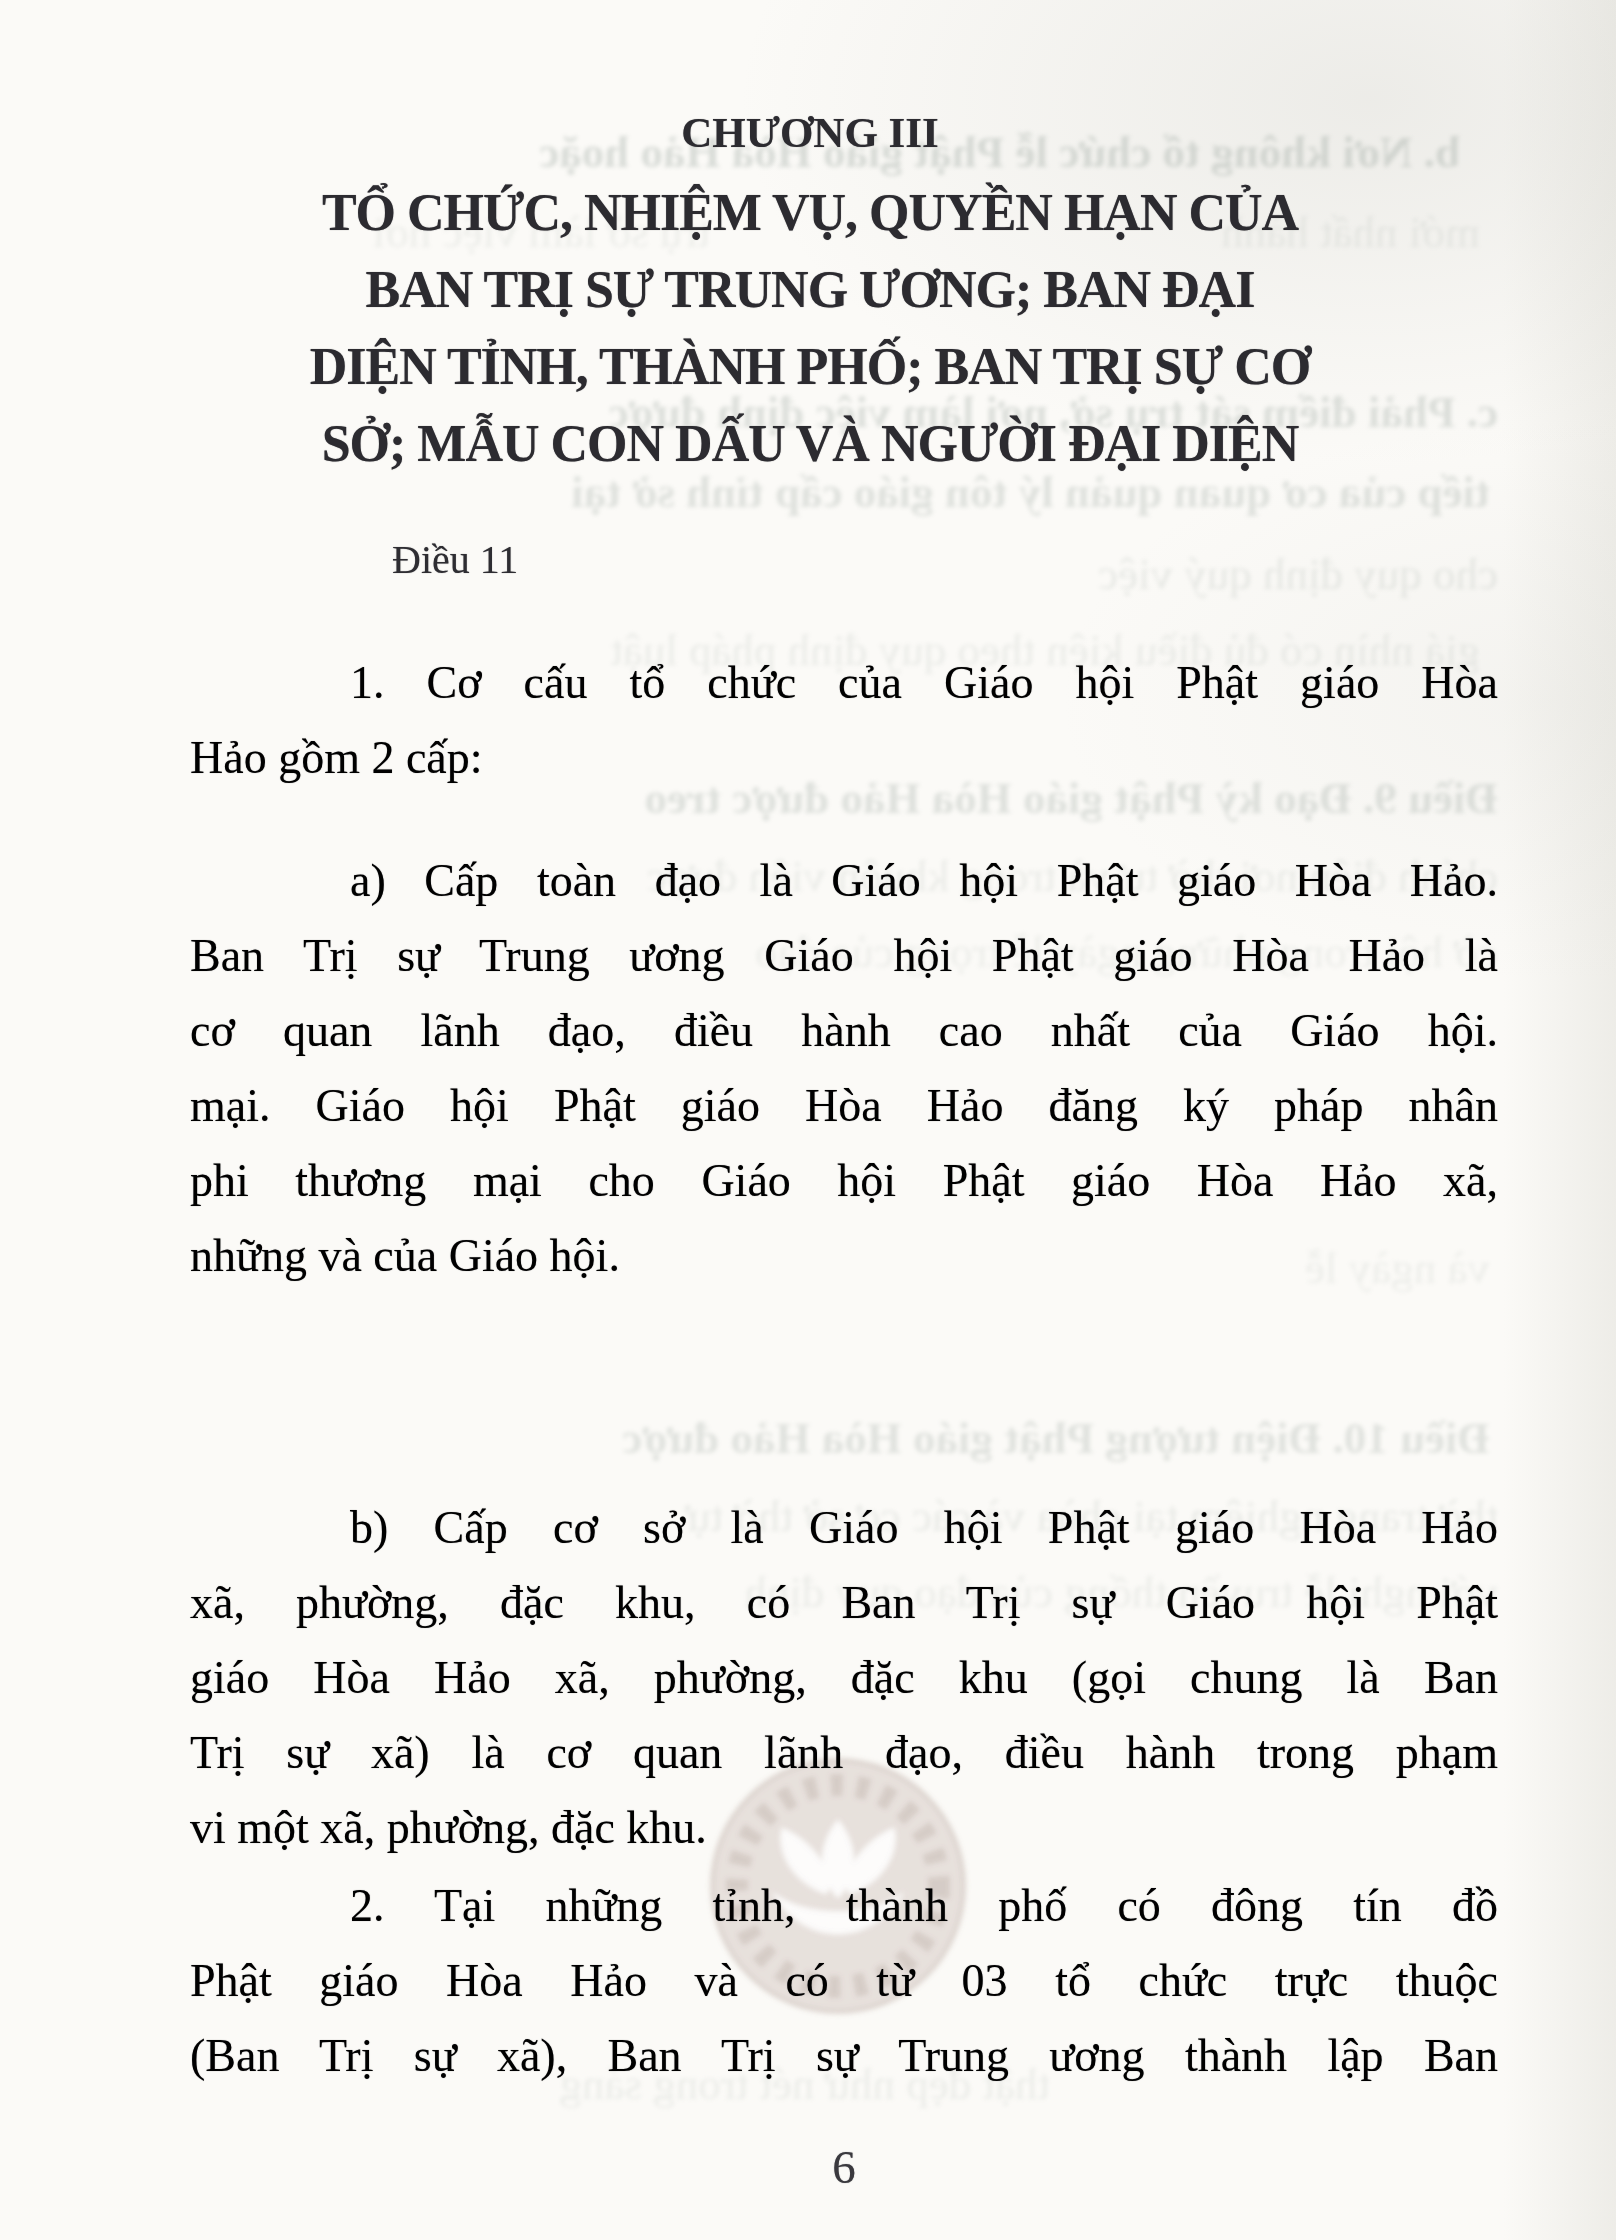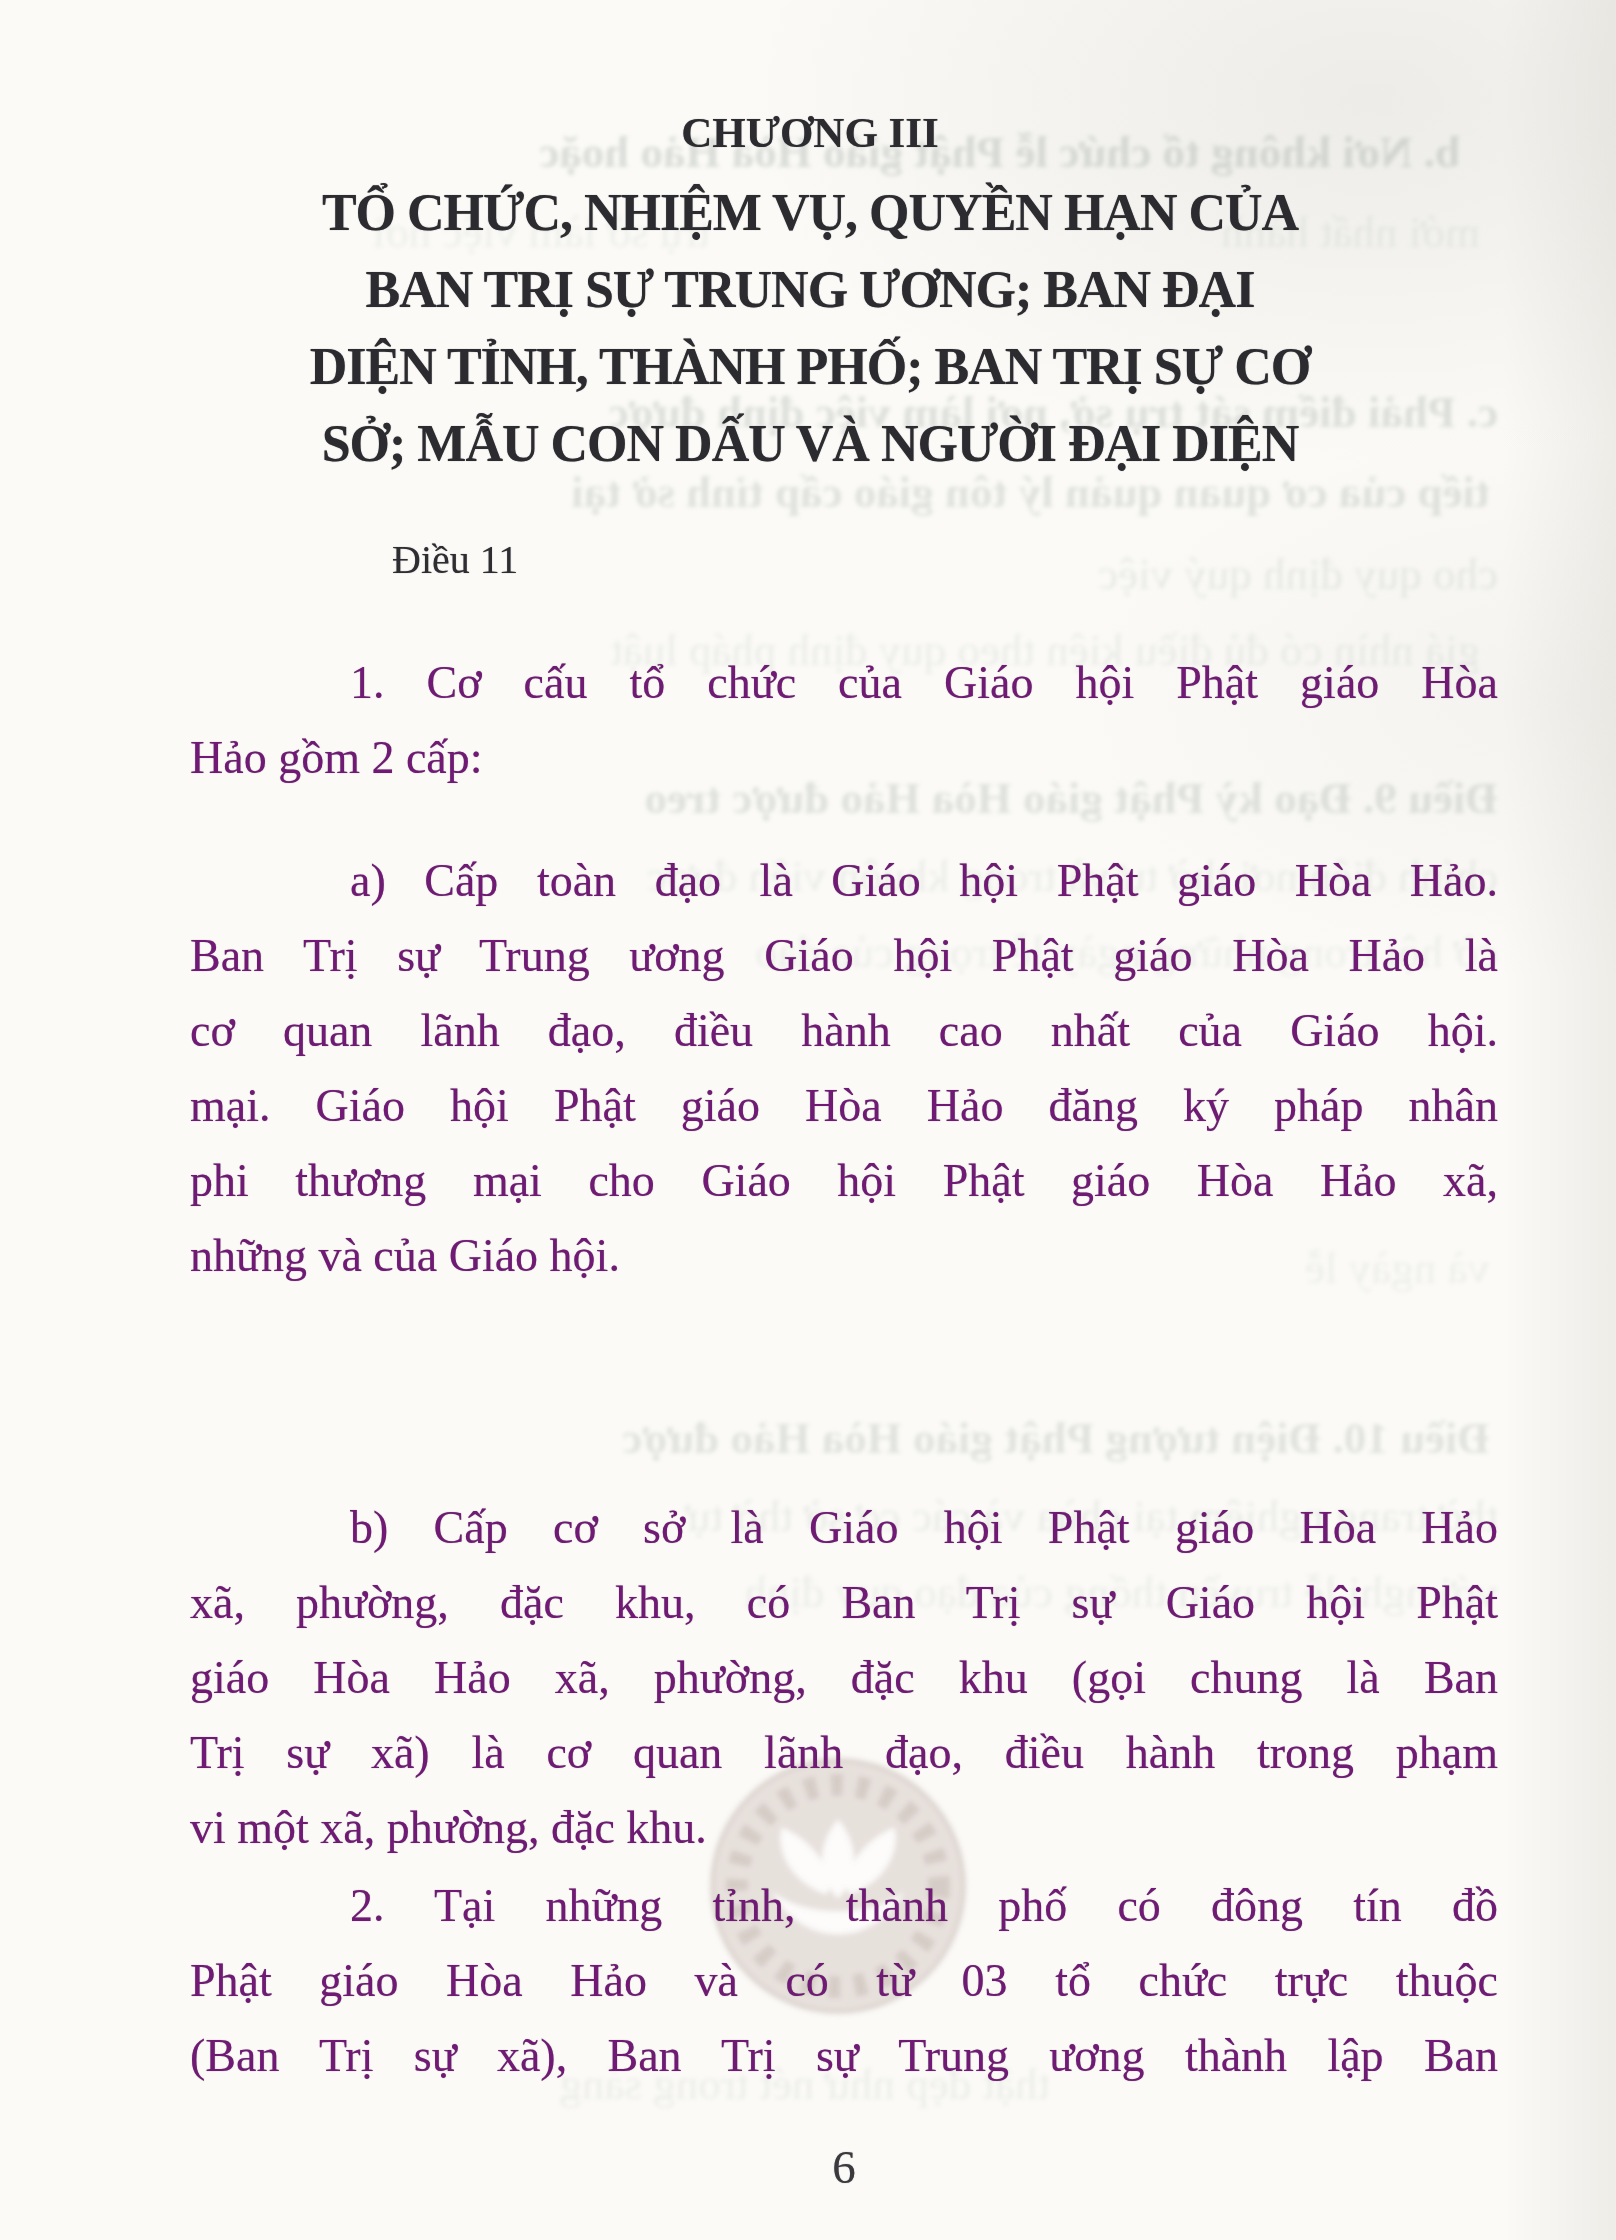--- a/index.html
+++ b/index.html
@@ -8,21 +8,21 @@
     font-family:"Liberation Serif", serif;
     background:
       radial-gradient(900px 520px at 1370px 100px, rgba(203,203,197,0.30), rgba(203,203,197,0) 70%),
       radial-gradient(700px 400px at 1550px 700px, rgba(210,210,204,0.18), rgba(210,210,204,0) 70%),
       linear-gradient(90deg, rgba(251,250,247,0) 93%, rgba(236,235,230,0.9) 100%),
       #fbfaf7;
   }
   .layer{position:absolute;left:0;top:0;width:100%;height:100%;}
   
   .content{z-index:3;}
-  .doc-text{color:#701a75;text-shadow:0 0 1px rgba(48,47,52,0.55);}
+  .doc-text{color:#000000;text-shadow:0 0 1px rgba(48,47,52,0.55);}
   .chapter{
     position:absolute;left:128px;top:100px;width:1364px;text-align:center;
     font-weight:700;color:#2c2b30;
   }
   .chapter-label{font-size:43px;line-height:66px;letter-spacing:0px;margin-bottom:8px;}
   .chapter-title{font-size:52px;line-height:77px;letter-spacing:-1px;}
   .article-heading{
     position:absolute;left:352px;top:536px;font-size:40px;font-weight:400;color:#2e2d32;margin-left:40px;
   }
   .para{position:absolute;left:190px;width:1308px;font-size:46px;}

